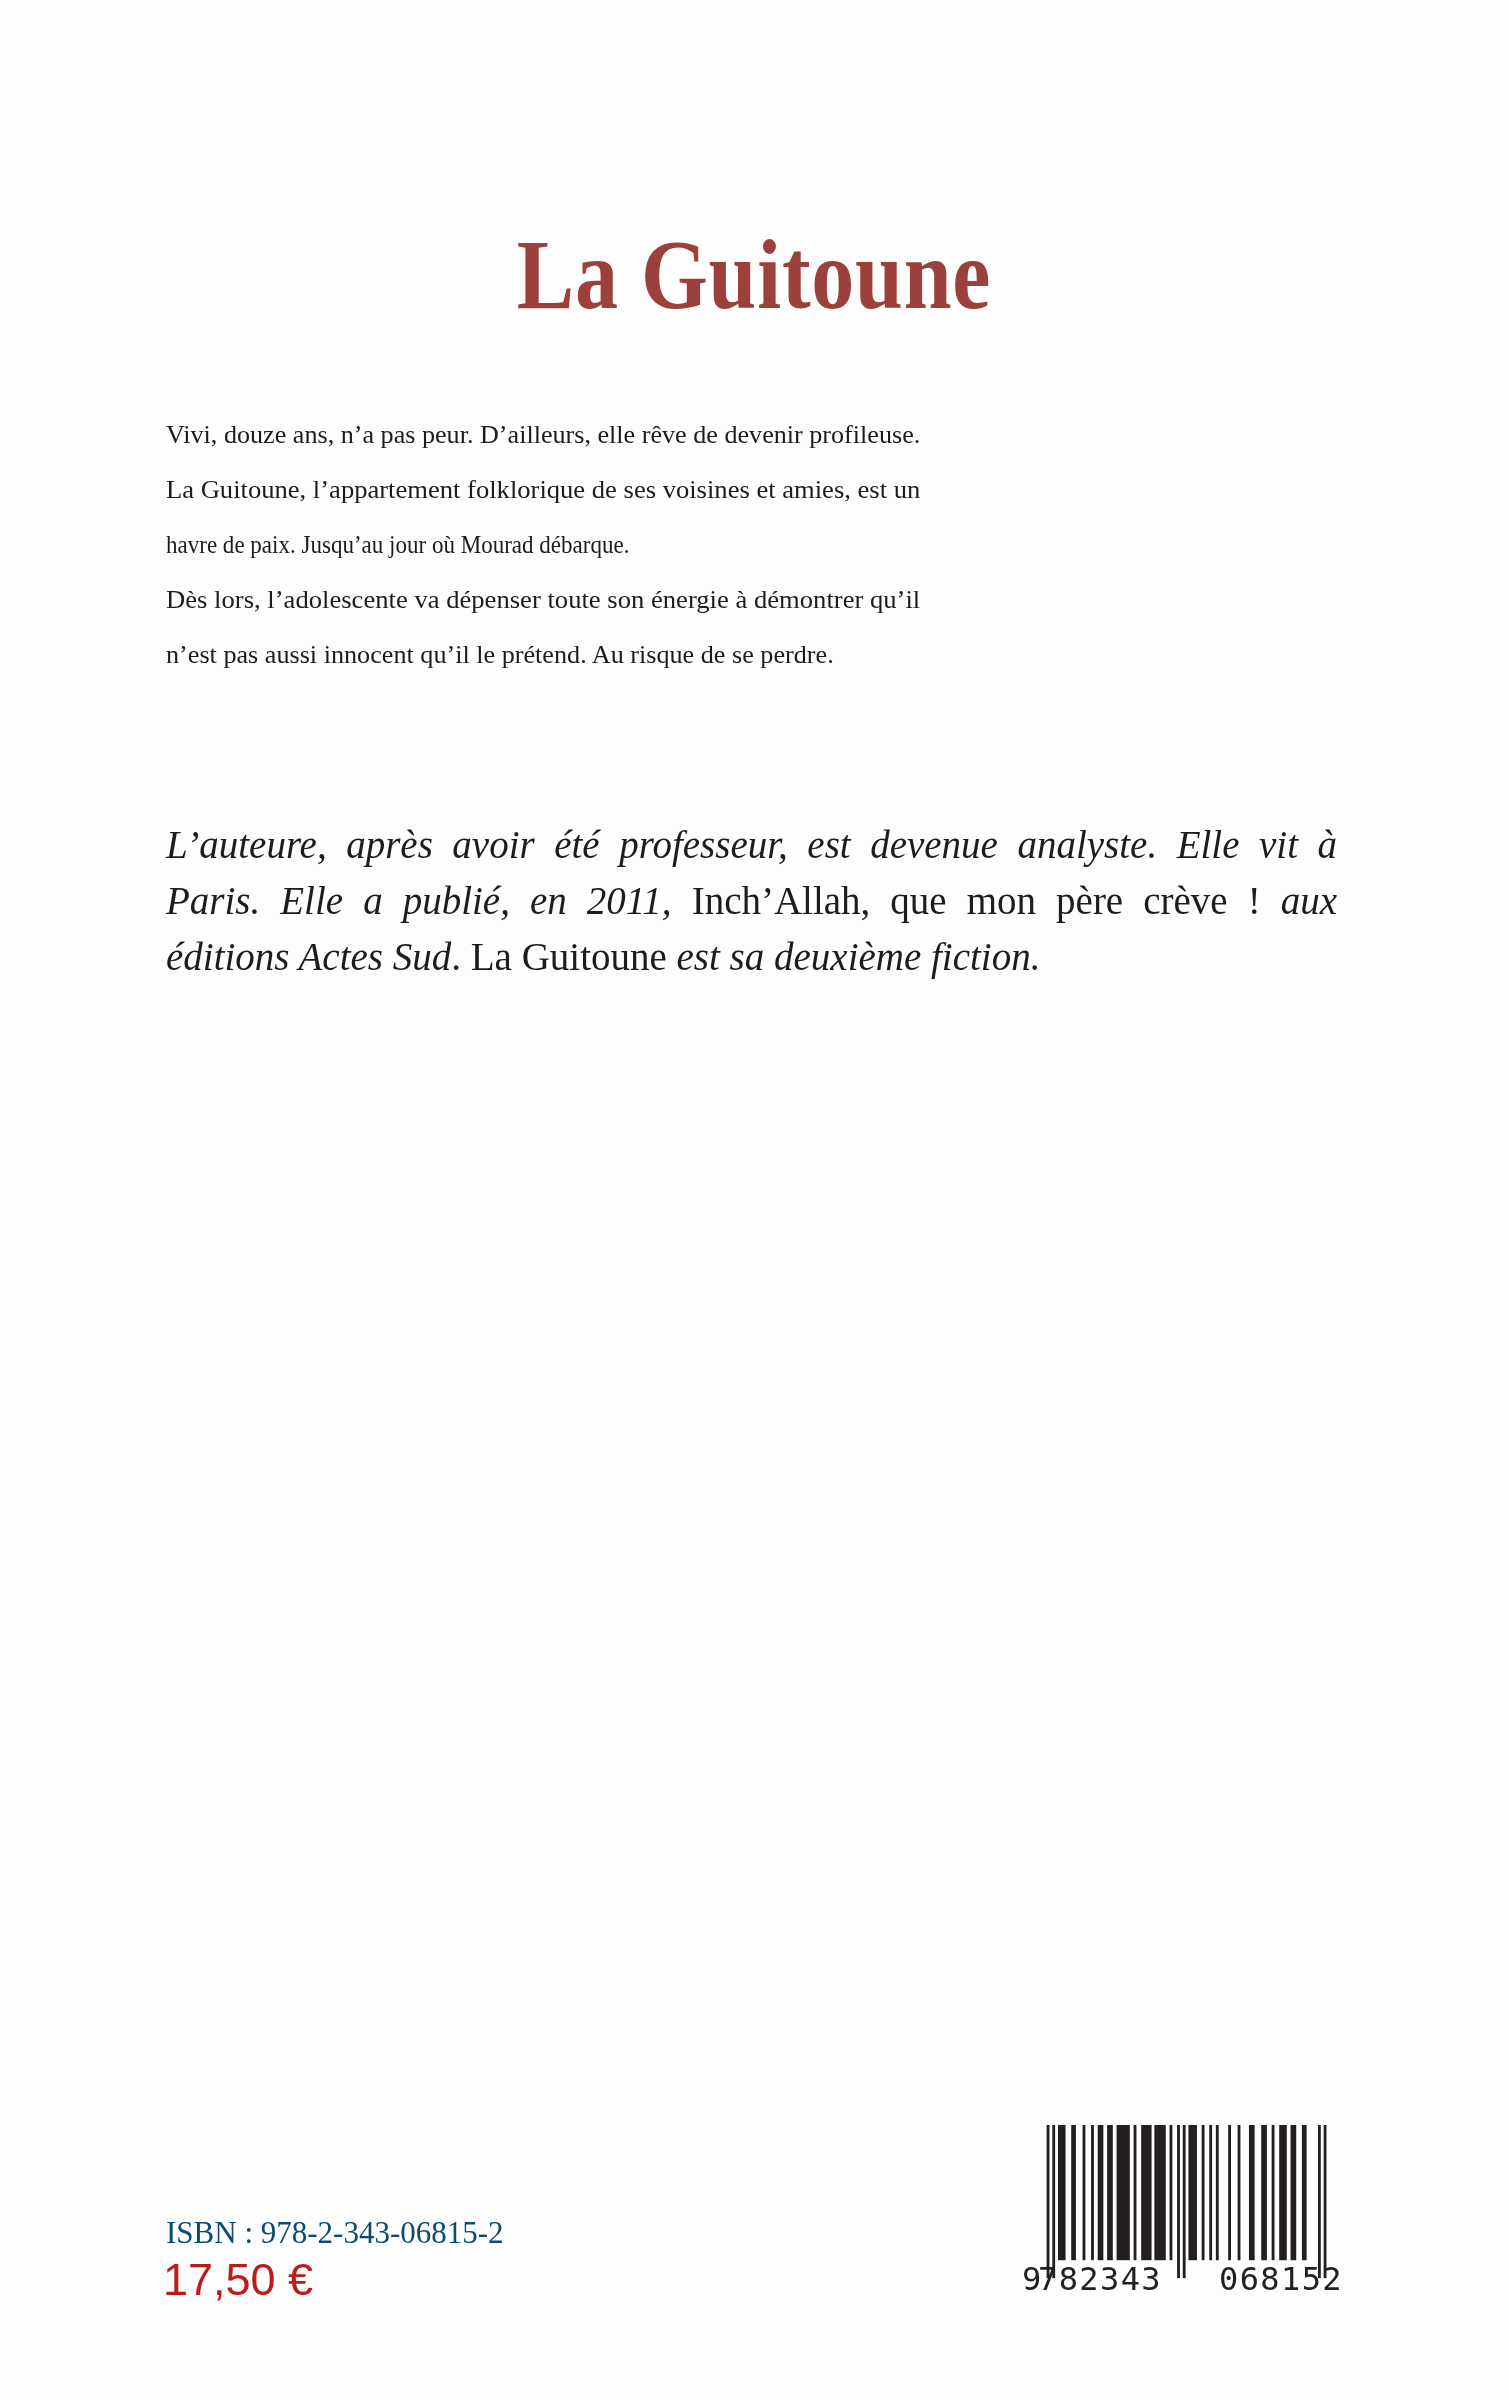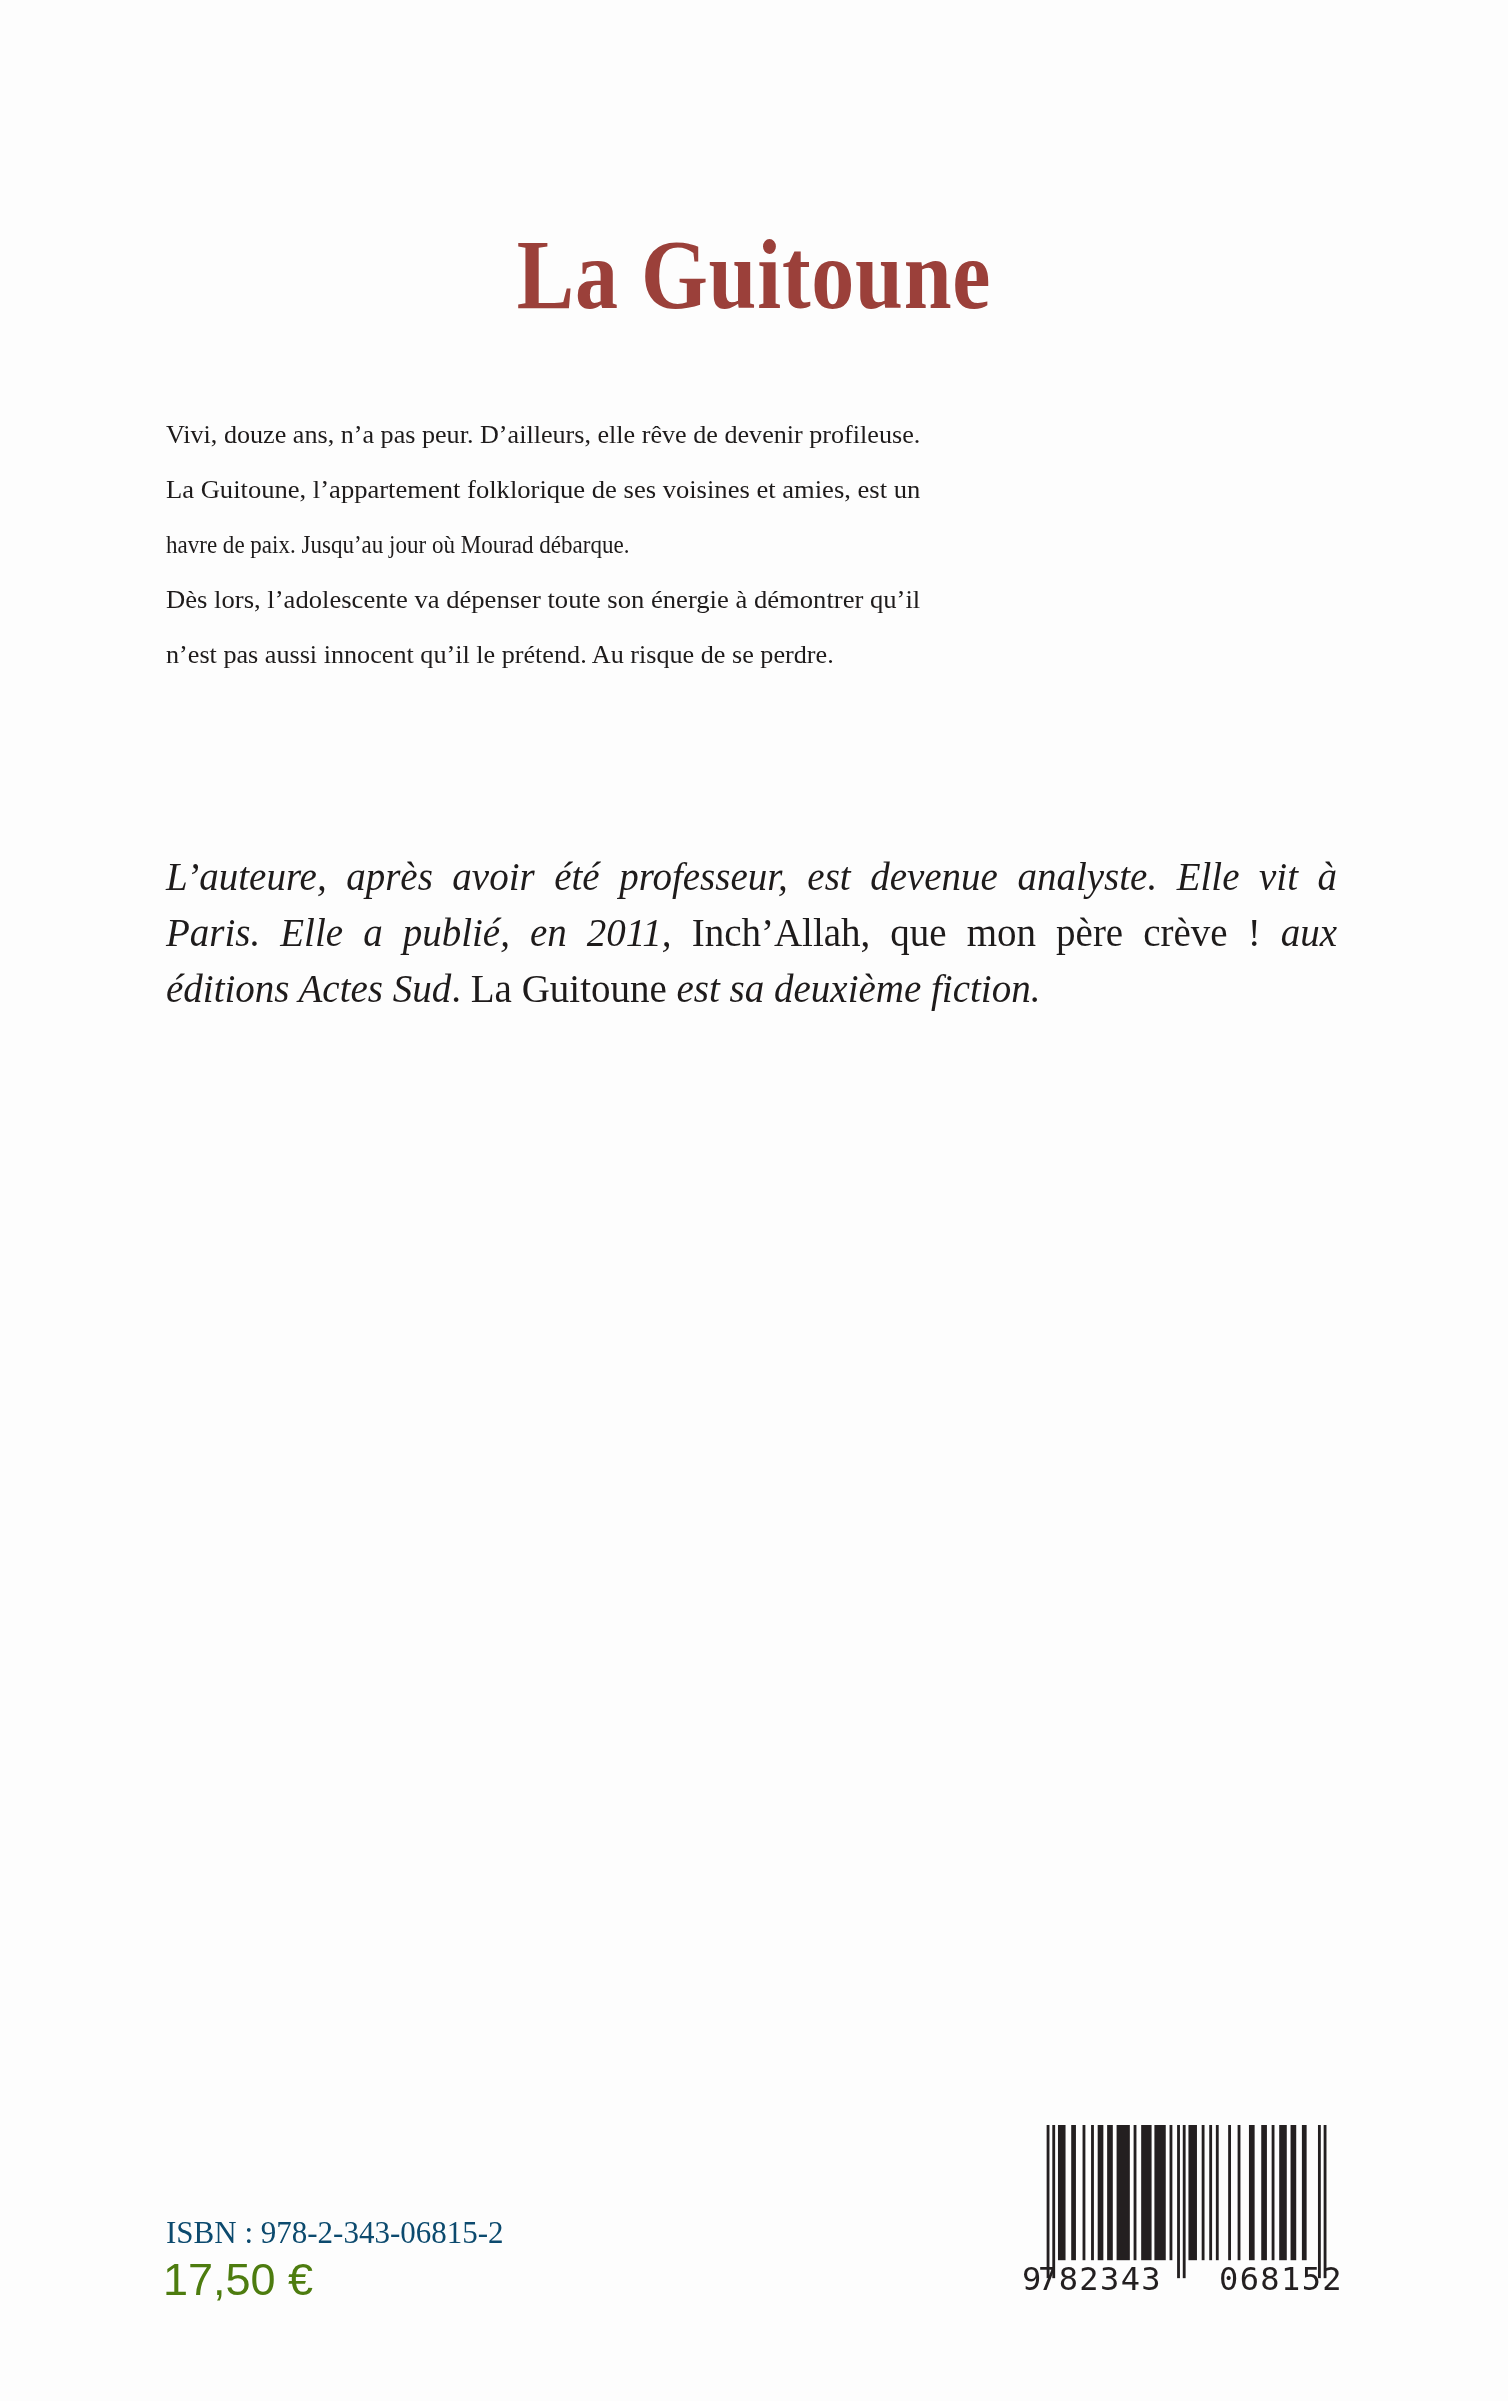--- a/index.html
+++ b/index.html
@@ -39,21 +39,21 @@
     }
     .synopsis .line {
       display: block;
       white-space: nowrap;
       transform-origin: 0 0;
     }
     .bio {
       position: absolute;
       left: 166px;
       width: 1171px;
-      top: 810px;
+      top: 778px;
       font-size: 39px;
       line-height: 56px;
       text-align: justify;
       text-align-last: left;
     }
     .bio .it { font-style: italic; }
     .isbn {
       position: absolute;
       left: 166px;
       top: 2214px;
@@ -62,21 +62,21 @@
       line-height: 38px;
       color: #0c4a6e;
     }
     .price {
       position: absolute;
       left: 163px;
       top: 2255px;
       font-family: "Liberation Sans", sans-serif;
       font-size: 45px;
       line-height: 49px;
-      color: #4d7c0f;
+      color: #b91c1c;
       text-align: center;
     }
     .barcode {
       position: absolute;
       left: 1022px;
       top: 2125px;
       width: 331px;
       height: 170px;
     }
     .barcode svg { display: block; }

